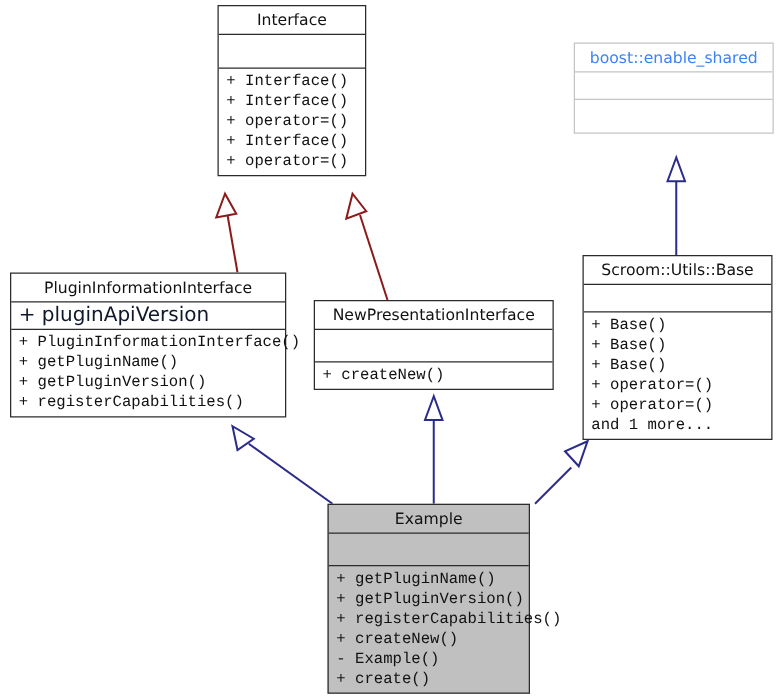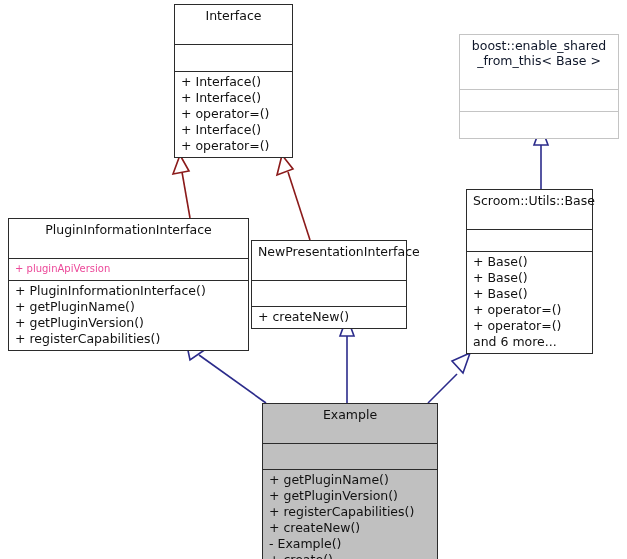--- a/index.html
+++ b/index.html
@@ -33,45 +33,46 @@
     box-sizing:border-box;
     padding:2px 6px 3px 6px;
   }
   .sec.title{
     text-align:center;
     font-size:12.5px;
     line-height:15px;
     color:#111111;
     border-bottom:1px solid #2b2b2b;
     padding-top:3px;
-    padding-bottom:21px;
+    padding-bottom:4px;
   }
-  .node.faded .sec.title{ border-bottom:1px solid #c4c4c4; color:#0f172a; }
+  .node.faded .sec.title{ border-bottom:1px solid #c4c4c4; color:#3b82f6; }
   .sec.attrs{
-    font-size:10px;
+    font-size:16px;
     line-height:16px;
-    color:#ec4899;
+    color:#0f172a;
     border-bottom:1px solid #2b2b2b;
     min-height:19px;
   }
   .node.faded .sec.attrs{ border-bottom:1px solid #c4c4c4; }
   .sec.ops{
     font-size:12.5px;
     line-height:16px;
     color:#111111;
+    font-family:Liberation Mono, monospace;
   }
   .sec .row{ white-space:nowrap; }
   .title .tline{ display:block; }
   
   #n-interface      { left:174px; top:4px;   width:119px; }
   #n-boost          { left:459px; top:34px;  width:160px; }
-  #n-plugininfo     { left:8px;   top:218px; width:241px; }
-  #n-newpres        { left:251px; top:240px; width:156px; }
-  #n-base           { left:466px; top:189px; width:127px; }
-  #n-example        { left:262px; top:403px; width:176px; }
+  #n-plugininfo     { left:8px;   top:218px; width:221px; }
+  #n-newpres        { left:251px; top:240px; width:192px; }
+  #n-base           { left:466px; top:204px; width:152px; }
+  #n-example        { left:262px; top:403px; width:162px; }
 
   #n-interface .sec.attrs { min-height:27px; }
   #n-boost     .sec.attrs { min-height:22px; }
   #n-boost     .sec.ops   { min-height:26px; }
   #n-newpres   .sec.attrs { min-height:26px; }
   #n-base      .sec.attrs { min-height:22px; }
   #n-example   .sec.attrs { min-height:26px; }
   #n-plugininfo .sec.attrs{ min-height:20px; }
 </style>
 </head>
@@ -120,21 +121,20 @@
       <div class="row">+ Interface()</div>
       <div class="row">+ operator=()</div>
       <div class="row">+ Interface()</div>
       <div class="row">+ operator=()</div>
     </div>
   </div>
 
   <div class="node faded" id="n-boost">
     <div class="sec title">
       <span class="tline">boost::enable_shared</span>
-      <span class="tline">_from_this&lt; Base &gt;</span>
     </div>
     <div class="sec attrs"></div>
     <div class="sec ops"></div>
   </div>
 
   <div class="node" id="n-plugininfo">
     <div class="sec title">PluginInformationInterface</div>
     <div class="sec attrs">
       <div class="row">+ pluginApiVersion</div>
     </div>
@@ -156,21 +156,21 @@
 
   <div class="node" id="n-base">
     <div class="sec title">Scroom::Utils::Base</div>
     <div class="sec attrs"></div>
     <div class="sec ops">
       <div class="row">+ Base()</div>
       <div class="row">+ Base()</div>
       <div class="row">+ Base()</div>
       <div class="row">+ operator=()</div>
       <div class="row">+ operator=()</div>
-      <div class="row">and 6 more...</div>
+      <div class="row">and 1 more...</div>
     </div>
   </div>
 
   <div class="node highlight" id="n-example">
     <div class="sec title">Example</div>
     <div class="sec attrs"></div>
     <div class="sec ops">
       <div class="row">+ getPluginName()</div>
       <div class="row">+ getPluginVersion()</div>
       <div class="row">+ registerCapabilities()</div>

